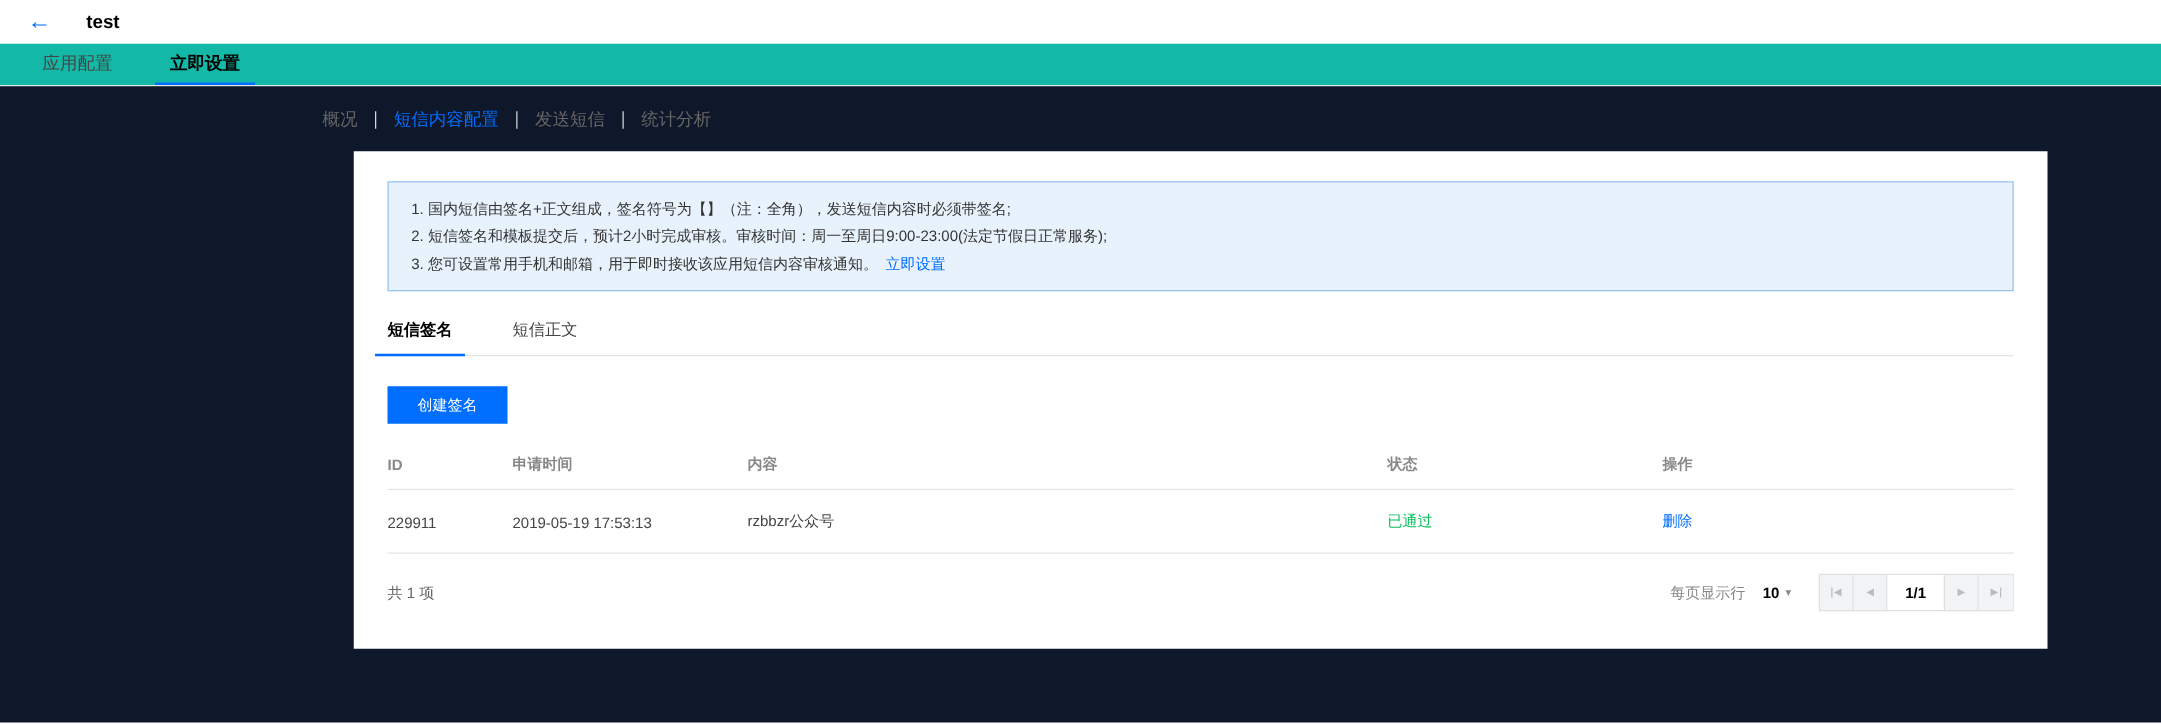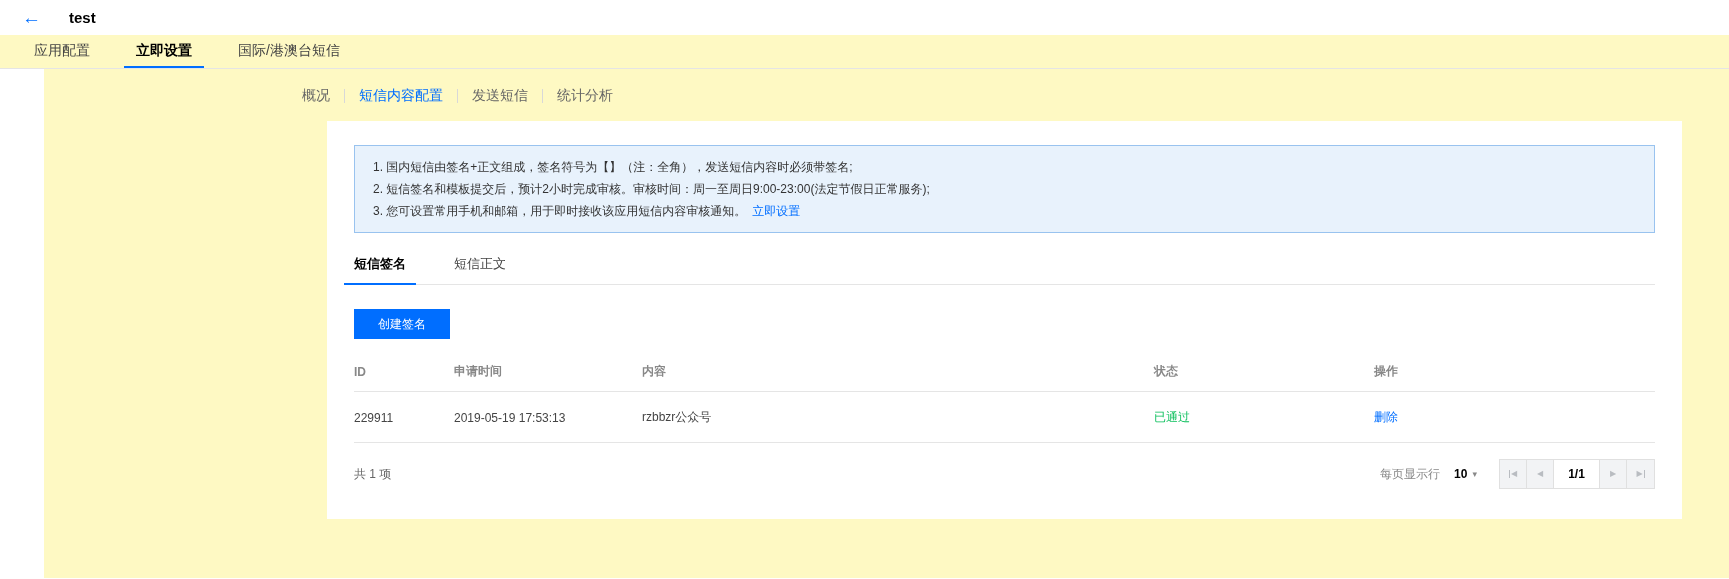--- a/index.html
+++ b/index.html
@@ -5,28 +5,28 @@
   * { margin:0; padding:0; box-sizing:border-box; }
   html,body { width:1729px; height:579px; overflow:hidden;
     font-family:"Liberation Sans","DejaVu Sans",sans-serif; background:#fff; }
 
   
   .topbar { height:35px; background:#fff; display:flex; align-items:center; padding-left:22px; }
   .back-btn { color:#006eff; font-size:19px; font-weight:bold; cursor:pointer; line-height:1; }
   .page-title { font-size:15px; font-weight:bold; color:#000; margin-left:28px; }
 
   
-  .apptabs { height:34px; background:#fef9c3; display:flex; align-items:stretch;
+  .apptabs { height:34px; background:#14b8a6; display:flex; align-items:stretch;
     padding-left:22px; border-bottom:1px solid #e5e5e5; }
   .apptab { font-size:14px; color:#444; display:flex; align-items:center;
     padding:0 12px; margin-right:22px; cursor:pointer; border-bottom:2px solid transparent; }
   .apptab.active { color:#000; font-weight:bold; border-bottom:2px solid #006eff; }
 
   
-  .workspace { height:509px; background:#fef9c3; padding-top:12px;margin-left:44px; }
+  .workspace { height:509px; background:#0f172a; padding-top:12px; }
 
   
   .subnav { margin-left:258px; height:30px; display:flex; align-items:center; font-size:14px; }
   .subnav-item { color:#666; cursor:pointer; }
   .subnav-item.active { color:#006eff; }
   .subnav-sep { width:1px; height:14px; background:#d8d8d8; margin:0 14px; }
 
   
   .card { margin:10px 0 0 283px; width:1355px; min-height:398px; background:#fff; padding:24px 27px 20px; }
 
@@ -81,21 +81,20 @@
 <div class="topbar">
   <span class="back-btn">
     <span>←</span>
   </span>
   <span class="page-title">test</span>
 </div>
 
 <div class="apptabs">
   <div class="apptab">应用配置</div>
   <div class="apptab active">立即设置</div>
-  <div class="apptab">国际/港澳台短信</div>
 </div>
 
 <div class="workspace">
 
   <div class="subnav">
     <span class="subnav-item">概况</span>
     <span class="subnav-sep"></span>
     <span class="subnav-item active">短信内容配置</span>
     <span class="subnav-sep"></span>
     <span class="subnav-item">发送短信</span>

